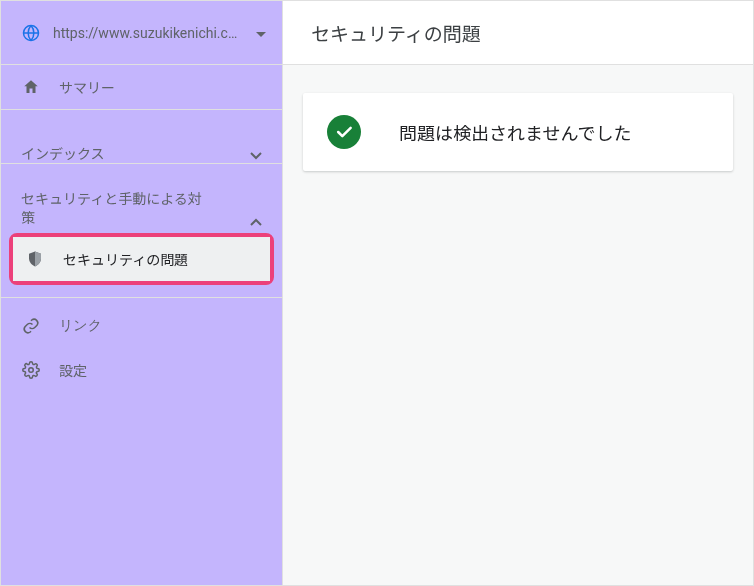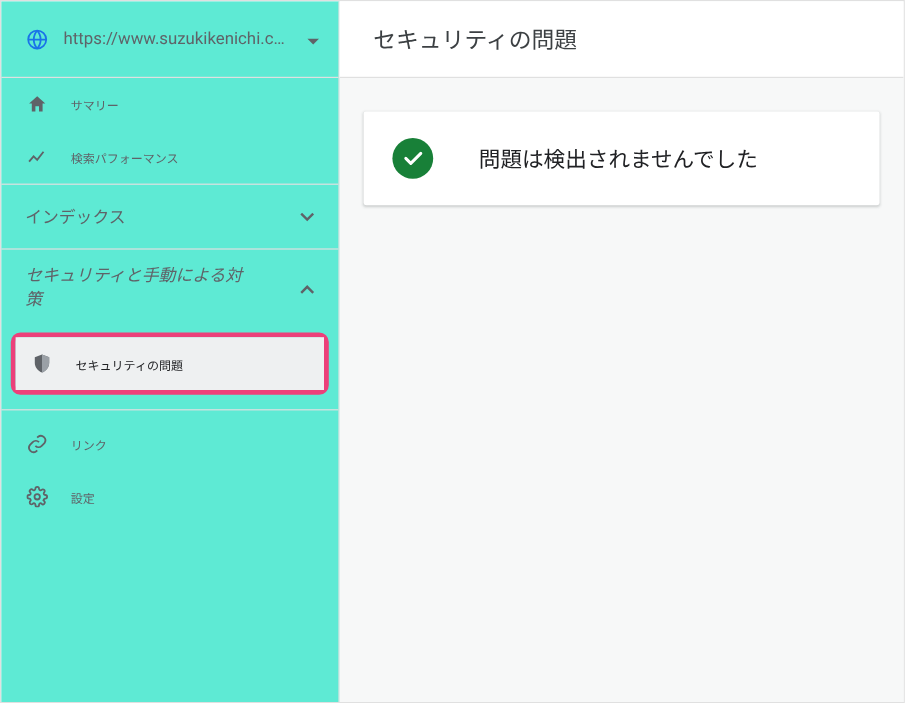--- a/index.html
+++ b/index.html
@@ -8,21 +8,21 @@
     background: #fff;
     width: 754px;
     height: 586px;
     overflow: hidden;
     color: #3c4043;
     display: flex;
     border: 1px solid #e0e0e0;
   }
   .sidebar {
     width: 282px;
-    background: #5eead4;
+    background: #c4b5fd;
     border-right: 1px solid #e0e0e0;
     display: flex;
     flex-direction: column;
     flex-shrink: 0;
   }
   .site-selector {
     height: 64px;
     display: flex;
     align-items: center;
     padding: 0 16px 0 20px;
@@ -42,36 +42,36 @@
     white-space: nowrap;
     overflow: hidden;
     text-overflow: ellipsis;
   }
   .dropdown-caret { color:#5f6368; }
   .nav { display:flex; flex-direction:column; }
   .nav-item {
     display:flex; align-items:center;
     height: 44px;
     padding: 0 20px;
-    font-size: 10px;
+    font-size: 14px;
     color:#5f6368;
     gap: 18px;
     cursor:pointer;
   }
   .nav-item .icon {
     width: 20px;
     display:flex;align-items:center;justify-content:center;
     color:#5f6368;
   }
   .nav-item.selected {
     background:#eef0f1;
     color:#202124;
   }
   .nav-group-header {
-    display:flex; align-items:center; justify-content:space-between;
+    display:flex; align-items:flex-end; justify-content:space-between;
     padding: 0 20px;
     height: 54px;
     font-size: 14px;
     color:#5f6368;
     cursor:pointer;
     border-top: 1px solid #e0e0e0;
   }
   .nav-group-header:first-of-type {}
   .chev { color:#5f6368; }
   .highlight-box {
@@ -146,41 +146,33 @@
 
   <div class="nav">
     <div class="nav-item">
       <span class="icon">
         <svg width="18" height="18" viewBox="0 0 24 24" fill="#5f6368">
             <path d="M12 3l9 8h-3v9h-4v-6H10v6H6v-9H3z"></path>
           </svg>
       </span>
       <span>サマリー</span>
     </div>
-    <div class="nav-item">
-      <span class="icon">
-        <svg width="18" height="18" viewBox="0 0 24 24" fill="none" stroke="#5f6368" stroke-width="2">
-            <path d="M3 17l5-6 4 4 7-9"></path>
-          </svg>
-      </span>
-      <span>検索パフォーマンス</span>
-    </div>
   </div>
 
   <div class="nav-group-header">
     <span>インデックス</span>
     <span class="chev">
       <svg width="12" height="8" viewBox="0 0 12 8">
           <path d="M1 1l5 5 5-5" fill="none" stroke="#5f6368" stroke-width="2"></path>
         </svg>
     </span>
   </div>
 
 
-  <div class="nav-group-header" style="height:66px;font-style:italic;">
+  <div class="nav-group-header" style="height:66px;">
     <span style="max-width:190px;line-height:1.4;">セキュリティと手動による対策</span>
     <span class="chev">
       <svg width="12" height="8" viewBox="0 0 12 8">
           <path d="M1 7l5-5 5 5" fill="none" stroke="#5f6368" stroke-width="2"></path>
         </svg>
     </span>
   </div>
 
 
   <div class="highlight-box">
@@ -190,21 +182,21 @@
             <path d="M12 2l8 3v6c0 5-3.5 9-8 11-4.5-2-8-6-8-11V5l8-3z" fill="#5f6368"></path>
             <path d="M12 2l8 3v6c0 5-3.5 9-8 11V2z" fill="#9aa0a6"></path>
           </svg>
       </span>
       <span>セキュリティの問題</span>
     </div>
   </div>
 
   <div class="divider" style="margin-top:8px;"></div>
 
-  <div class="nav-item" style="margin-top:6px;">
+  <div class="nav-item" style="margin-top:6px;font-family:Liberation Mono, monospace;">
     <span class="icon">
       <svg width="18" height="18" viewBox="0 0 24 24" fill="none" stroke="#5f6368" stroke-width="2">
           <path d="M10 14a5 5 0 007 0l3-3a5 5 0 00-7-7l-1 1"></path>
           <path d="M14 10a5 5 0 00-7 0l-3 3a5 5 0 007 7l1-1"></path>
         </svg>
     </span>
     <span>リンク</span>
   </div>
 
   <div class="nav-item">

